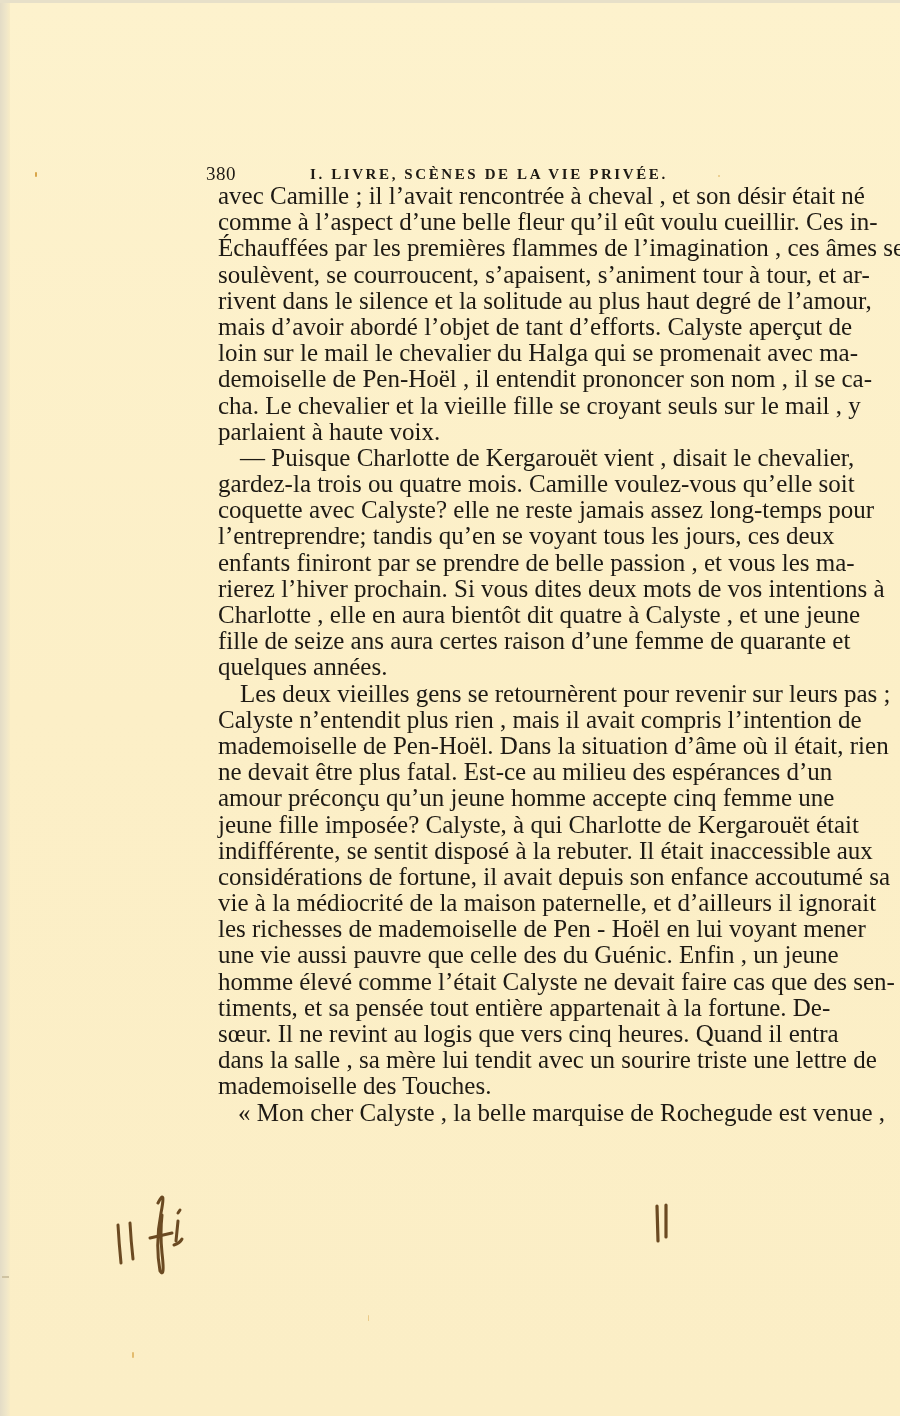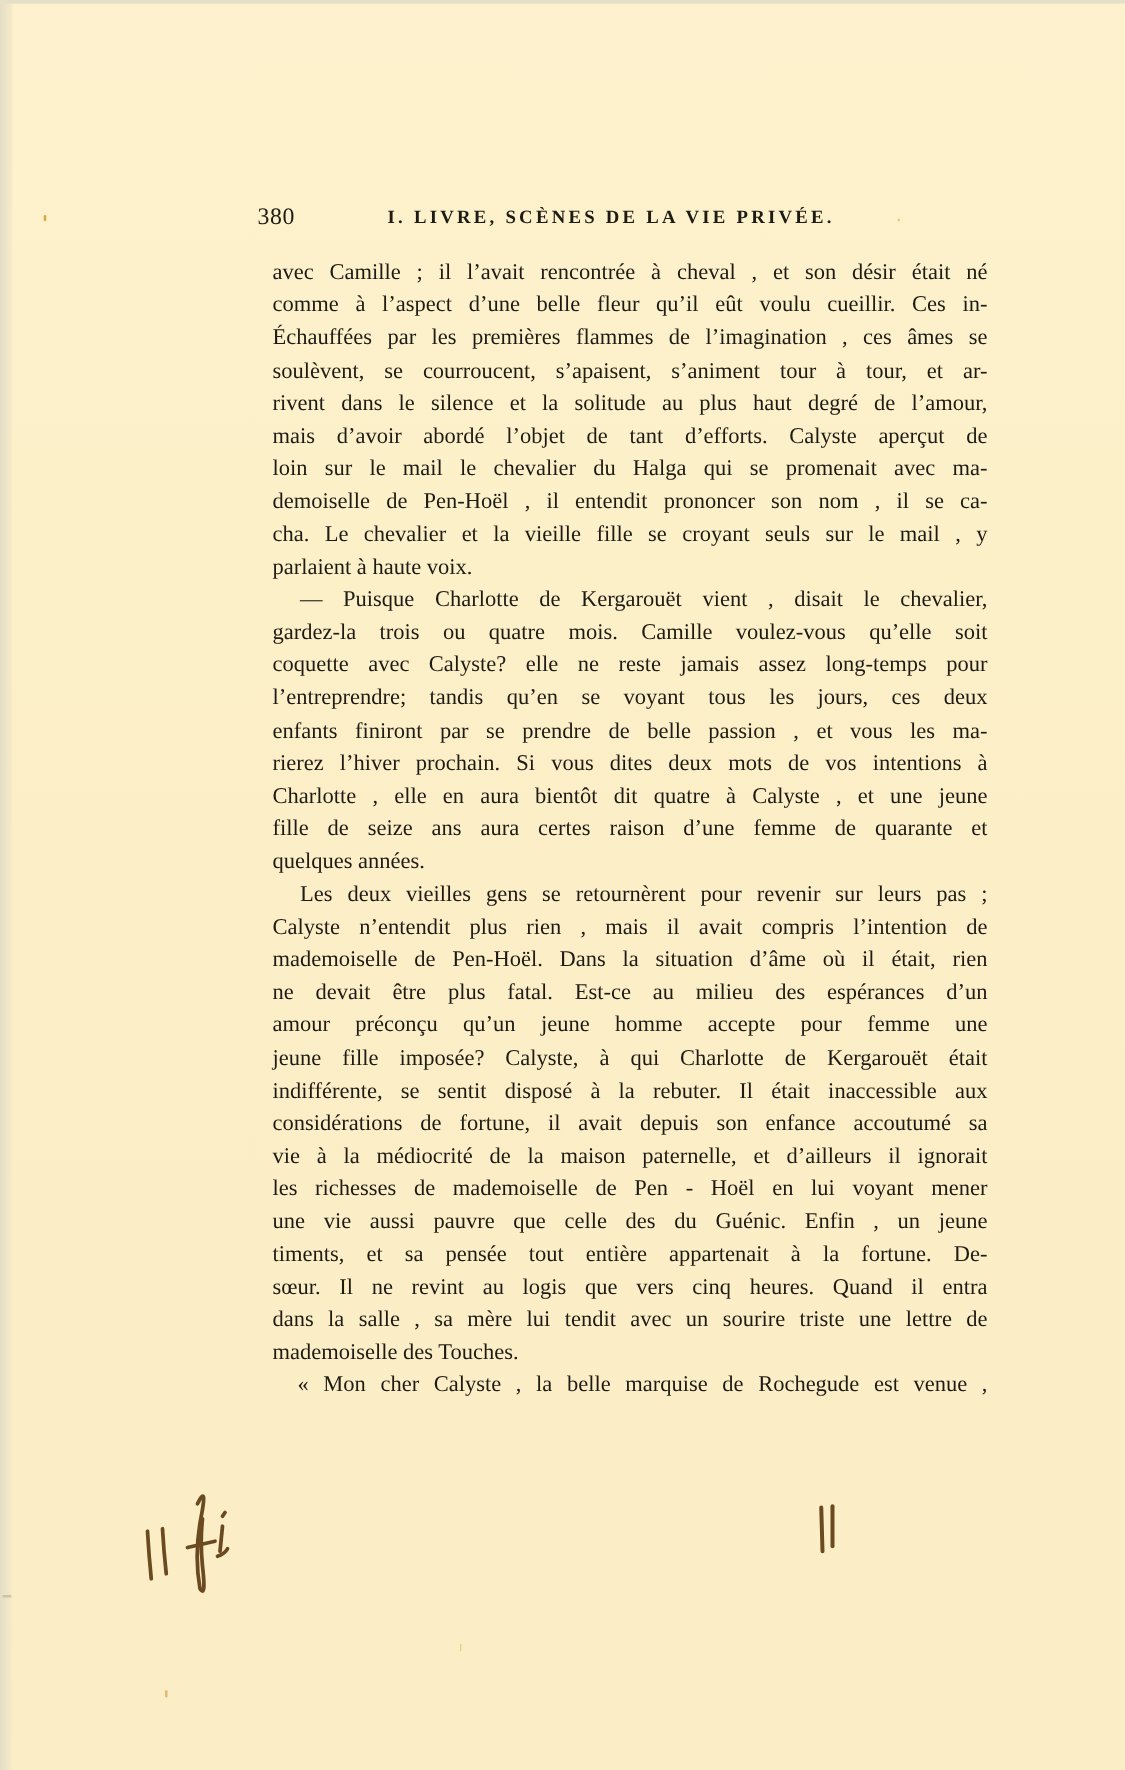--- a/index.html
+++ b/index.html
@@ -28,22 +28,22 @@
       position: absolute; left: 0; top: 0;
       font-size: 19px; letter-spacing: 0.5px;
     }
     .head-title {
       position: absolute; left: 104px; top: 3px;
       font-size: 15px; font-weight: bold; letter-spacing: 2.6px;
       font-variant: small-caps; text-transform: uppercase;
     }
 
     .body-text {
-      position: absolute; left: 218px; top: 204px; width: 572px;
-      font-size: 18px; line-height: 26.2px;
+      position: absolute; left: 218px; top: 183px; width: 572px;
+      font-size: 25px; line-height: 26.2px;
     }
     .line {
       display: block; height: 26.2px; white-space: nowrap;
       text-align: justify; text-align-last: justify;
     }
     .line.last { text-align-last: left; font-family: Liberation Serif, serif; }
     .line.indent { text-indent: 22px; }
     .line.indent-quote { text-indent: 20px; }
 
     .handwriting {
@@ -90,27 +90,28 @@
   <span class="line">l’entreprendre; tandis qu’en se voyant tous les jours, ces deux</span>
   <span class="line">enfants finiront par se prendre de belle passion , et vous les ma-</span>
   <span class="line">rierez l’hiver prochain. Si vous dites deux mots de vos intentions à</span>
   <span class="line">Charlotte , elle en aura bientôt dit quatre à Calyste , et une jeune</span>
   <span class="line">fille de seize ans aura certes raison d’une femme de quarante et</span>
   <span class="line last">quelques années.</span>
   <span class="line indent">Les deux vieilles gens se retournèrent pour revenir sur leurs pas ;</span>
   <span class="line">Calyste n’entendit plus rien , mais il avait compris l’intention de</span>
   <span class="line">mademoiselle de Pen-Hoël. Dans la situation d’âme où il était, rien</span>
   <span class="line">ne devait être plus fatal. Est-ce au milieu des espérances d’un</span>
-  <span class="line">amour préconçu qu’un jeune homme accepte pour femme une</span>
+  <span class="line">amour préconçu qu’un jeune homme accepte cinq femme une</span>
   <span class="line">jeune fille imposée? Calyste, à qui Charlotte de Kergarouët était</span>
   <span class="line">indifférente, se sentit disposé à la rebuter. Il était inaccessible aux</span>
   <span class="line">considérations de fortune, il avait depuis son enfance accoutumé sa</span>
   <span class="line">vie à la médiocrité de la maison paternelle, et d’ailleurs il ignorait</span>
   <span class="line">les richesses de mademoiselle de Pen - Hoël en lui voyant mener</span>
   <span class="line">une vie aussi pauvre que celle des du Guénic. Enfin , un jeune</span>
+  <span class="line">homme élevé comme l’était Calyste ne devait faire cas que des sen-</span>
   <span class="line">timents, et sa pensée tout entière appartenait à la fortune. De-</span>
   <span class="line">sœur. Il ne revint au logis que vers cinq heures. Quand il entra</span>
   <span class="line">dans la salle , sa mère lui tendit avec un sourire triste une lettre de</span>
   <span class="line last">mademoiselle des Touches.</span>
   <span class="line indent-quote">« Mon cher Calyste , la belle marquise de Rochegude est venue ,</span>
 </div>
 
 <svg class="handwriting" viewBox="0 0 100 100">
   <g fill="none" stroke="#6b4a22" stroke-width="3" stroke-linecap="round" stroke-linejoin="round">
     <path d="M18 42 Q19 60 21 80"></path>

